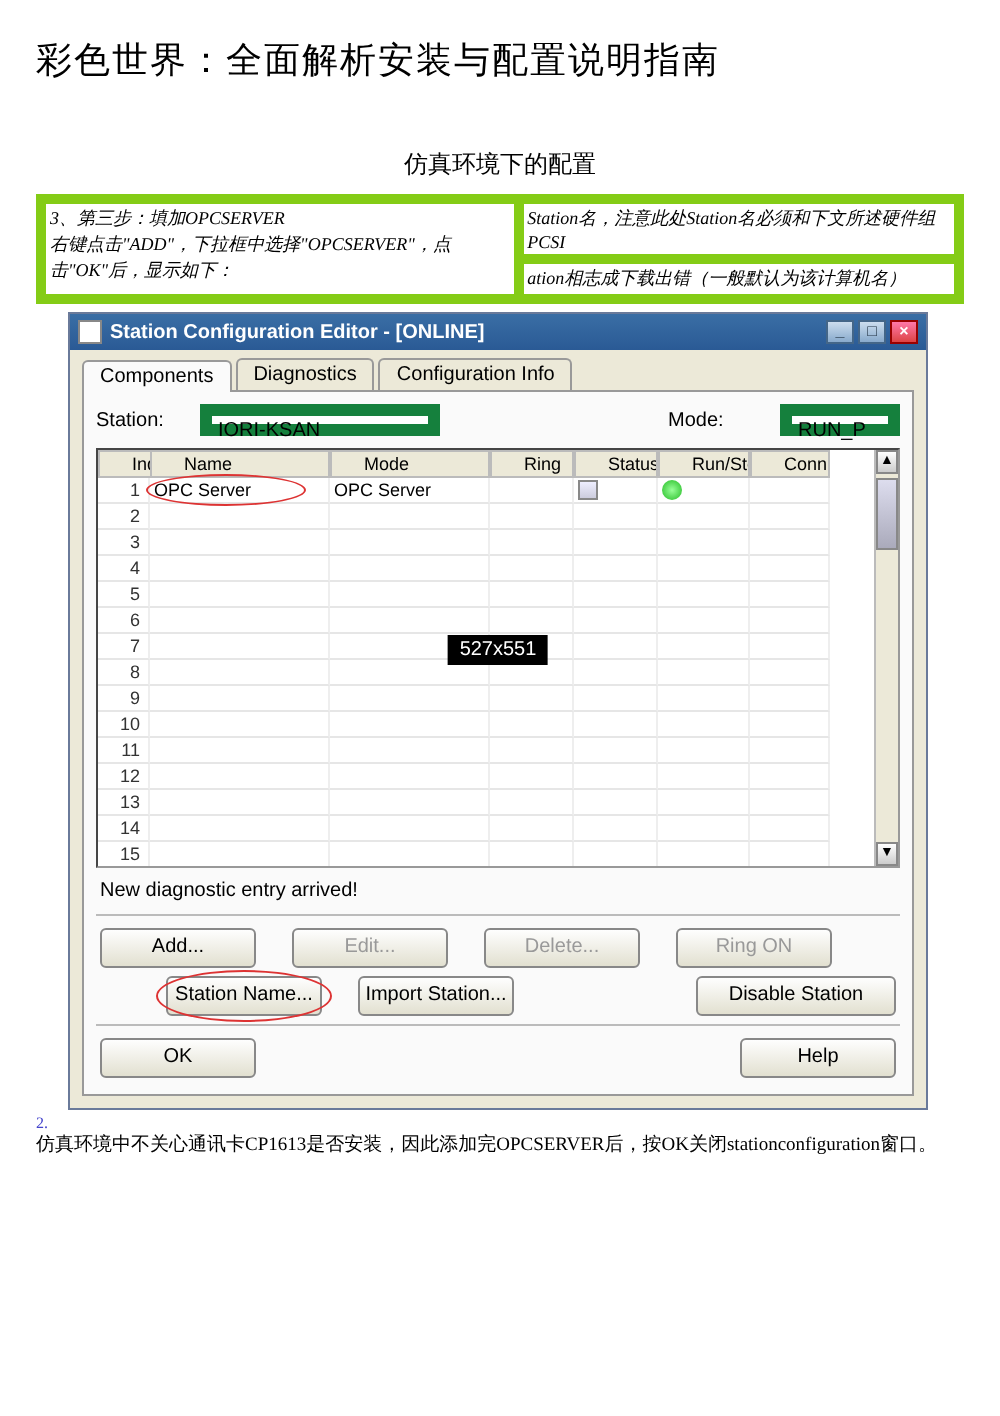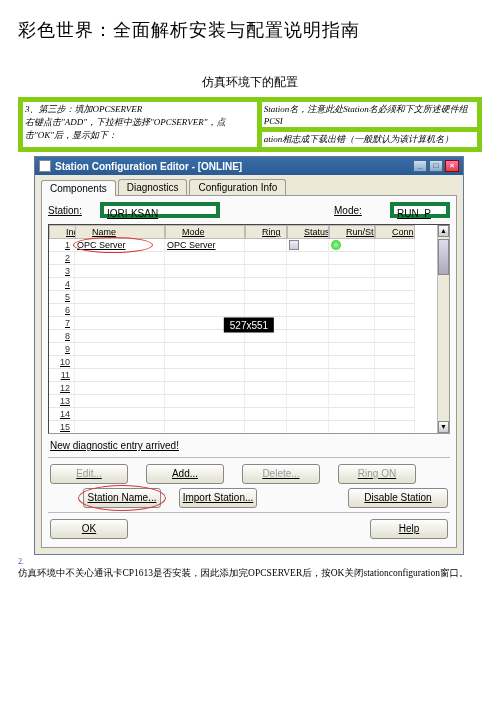--- a/index.html
+++ b/index.html
@@ -85,33 +85,32 @@
     border-radius:3px 3px 0 0;
     margin-right:2px;
   }
   .tab.active { background:#fafafa; position:relative; top:1px; }
 
   .panel {
     margin: 0 6px 6px 6px;
     border:1px solid #999;
     background:#fafafa;
     padding: 6px;
-    text-decoration: underline;
   }
 
   .field-row {
     display:flex;
     align-items:center;
     gap:6px;
     margin-bottom:6px;
     font-size:10px;
   }
   .field-row label { width:46px; }
   .textbox {
-    background:#fff; border:4px solid #15803d; height:16px; padding:1px 3px;
+    background:#fff; border:6px solid #15803d; height:16px; padding:1px 3px;
     font-size:10px; line-height:14px;
   }
   .station-box { width:120px; }
   .mode-box { width:60px; margin-left:4px; }
   .mode-label { margin-left:auto; }
 
   .grid {
     background:#fff;
     border:1px inset #999;
     height:210px;
@@ -410,22 +409,22 @@
           <div class="sb-btn">▲</div>
           <div class="sb-thumb"></div>
           <div class="sb-btn" style="position:absolute;bottom:0;left:0;right:0">▼</div>
         </div>
       </div>
 
       <div class="diag-text">New diagnostic entry arrived!</div>
       <hr class="hr">
 
       <div class="btn-row">
+        <div class="winbtn">Add...</div>
         <div class="winbtn disabled">Edit...</div>
-        <div class="winbtn">Add...</div>
         <div class="winbtn disabled">Delete...</div>
         <div class="winbtn disabled">Ring ON</div>
       </div>
 
       <div class="btn-row spread">
         <div style="display:flex;gap:18px">
           <div class="winbtn btn-ellipse">Station Name...</div>
           <div class="winbtn">Import Station...</div>
         </div>
         <div class="winbtn" style="min-width:100px">Disable Station</div>

